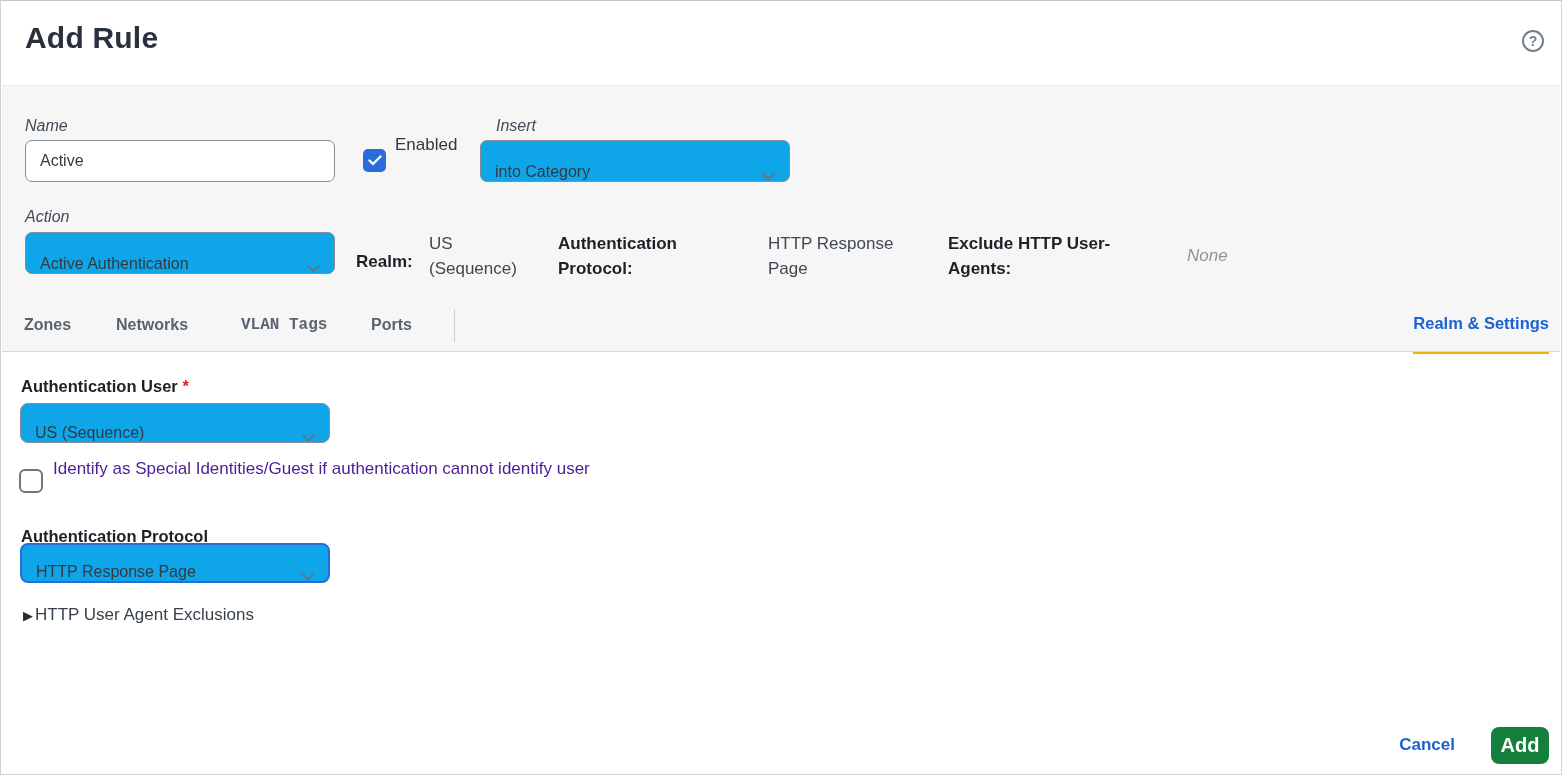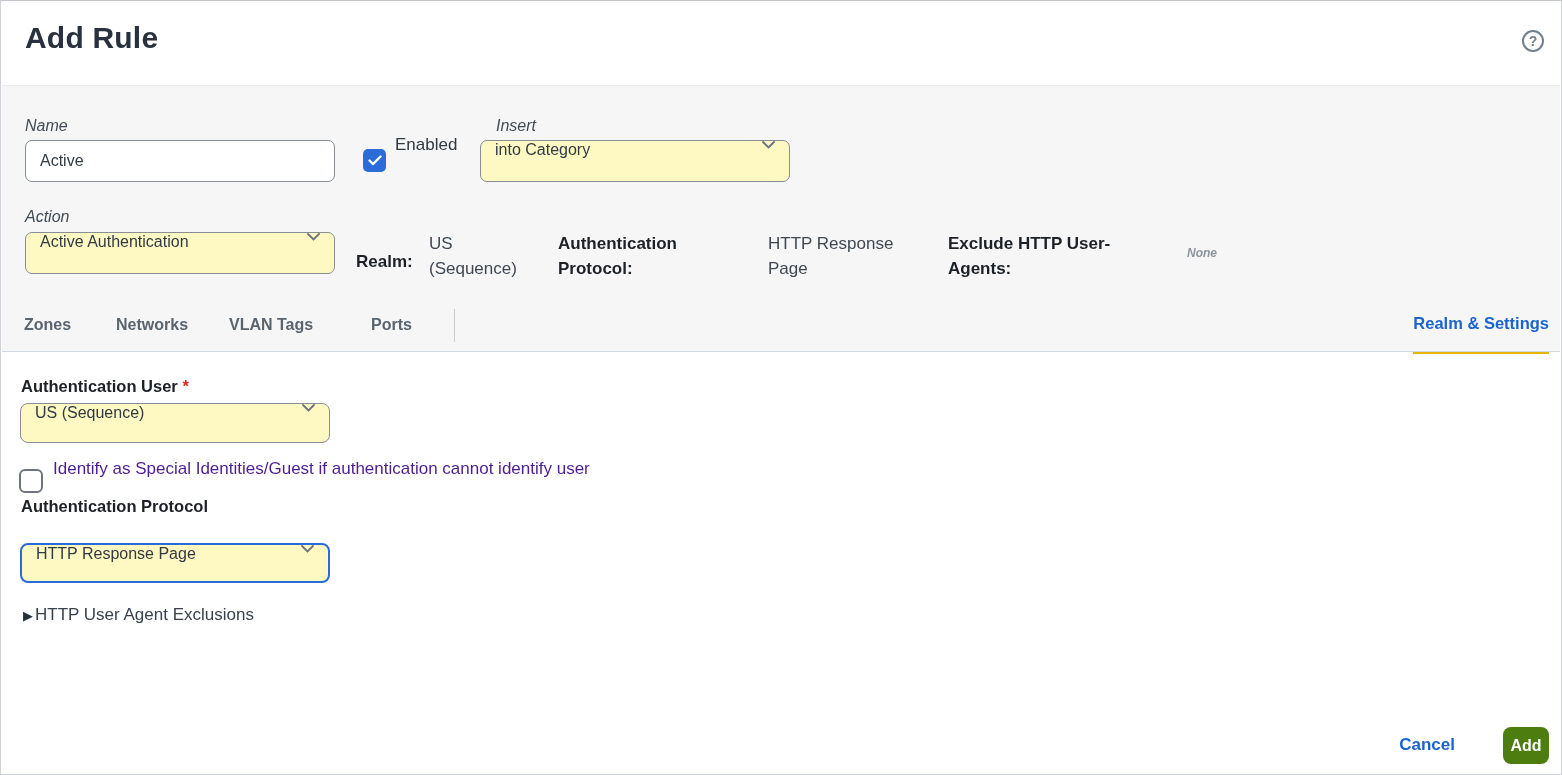--- a/index.html
+++ b/index.html
@@ -49,23 +49,23 @@
     background: #ffffff;
     border: 1px solid #878e95; border-radius: 7px;
     padding: 0 14px; font-size: 16px; color: #323a43;
     font-family: "Liberation Sans", sans-serif;
     outline: none;
   }
 
   .select {
     position: absolute;
     height: 42px; width: 310px;
-    background: #fef9c3;
+    background: #0ea5e9;
     border: 1px solid #878e95; border-radius: 7px;
-    display: flex; align-items: flex-start;
+    display: flex; align-items: flex-end;
     padding: 0 14px; font-size: 16px; color: #323a43;
     cursor: pointer;
   }
   .select .select-value { flex: 1; white-space: nowrap; overflow: hidden; }
   .select .chevron { flex: none; margin-left: 8px; display: flex; }
   .select.focused { border: 2px solid #2b6bd9; }
 
   
   .checkbox-checked {
     position: absolute;
@@ -79,21 +79,21 @@
     position: absolute;
     width: 24px; height: 24px; border-radius: 6px;
     background: #ffffff; border: 2px solid #6d767f;
     cursor: pointer;
   }
   .checkbox-label { position: absolute; font-size: 17px; color: #2f3942; }
 
   
   .sum-label { position: absolute; font-size: 17px; font-weight: 700; color: #1c2127; line-height: 25px; }
   .sum-value { position: absolute; font-size: 17px; color: #3f4852; line-height: 25px; }
-  .sum-none  { position: absolute; font-size: 12px; font-style: italic; color: #8d949c; font-weight: bold; }
+  .sum-none  { position: absolute; font-size: 17px; font-style: italic; color: #8d949c; }
 
   
   .tab {
     position: absolute; top: 315px;
     font-size: 16px; font-weight: 700; color: #59646e;
     cursor: pointer;
   }
   .tab-divider {
     position: absolute; top: 308px; left: 453px;
     width: 1px; height: 33px; background: #c9cdd2;
@@ -122,23 +122,23 @@
   .expander .exp-label { font-size: 17px; color: #39424c; }
 
   
   .cancel-link {
     position: absolute; right: 106px; top: 734px;
     font-size: 17px; font-weight: 700; color: #1b63cf;
     cursor: pointer;
   }
   .add-button {
     position: absolute; right: 12px; top: 726px;
-    width: 46px; height: 37px; border-radius: 8px;
-    background: #4d7c0f; color: #ffffff;
-    font-size: 16px; font-weight: 700;
+    width: 58px; height: 37px; border-radius: 8px;
+    background: #15803d; color: #ffffff;
+    font-size: 20px; font-weight: 700;
     display: flex; align-items: center; justify-content: center;
     border: none; cursor: pointer;
     font-family: "Liberation Sans", sans-serif;
   }
 </style>
 </head>
 <body>
 
 <div class="page">
 
@@ -183,42 +183,42 @@
   <div class="sum-value" style="left:428px; top:230px; width:104px;">US (Sequence)</div>
 
   <div class="sum-label" style="left:557px; top:230px; width:145px;">Authentication Protocol:</div>
   <div class="sum-value" style="left:767px; top:230px; width:145px;">HTTP Response Page</div>
 
   <div class="sum-label" style="left:947px; top:230px; width:185px;">Exclude HTTP User-Agents:</div>
   <div class="sum-none" style="left:1186px; top:245px;">None</div>
 
   <div class="tab" style="left:23px;">Zones</div>
   <div class="tab" style="left:115px;">Networks</div>
-  <div class="tab" style="left:228px;">VLAN Tags</div>
+  <div class="tab" style="left:240px;font-family:Liberation Mono, monospace;">VLAN Tags</div>
   <div class="tab" style="left:370px;">Ports</div>
   <div class="tab-divider"></div>
   <div class="tab-active">Realm &amp; Settings</div>
 
   <div class="content-label" style="left:20px; top:376px;">
     <span>Authentication User</span>
     <span class="required">*</span>
   </div>
   <div class="select" style="left:19px; top:402px; height:40px; border-radius:8px;">
     <span class="select-value">US (Sequence)</span>
     <span class="chevron">
       <svg width="13" height="8" viewBox="0 0 13 8">
           <path d="M1 1l5.5 5.5L12 1" stroke="#6b747d" stroke-width="1.8" fill="none" stroke-linecap="round"></path>
         </svg>
     </span>
   </div>
 
   <div class="checkbox-unchecked" style="left:18px; top:468px;"></div>
   <div class="checkbox-label" style="left:52px; top:458px; color:#4c1d95;">Identify as Special Identities/Guest if authentication cannot identify user</div>
 
-  <div class="content-label" style="left:20px; top:496px;">Authentication Protocol</div>
+  <div class="content-label" style="left:20px; top:526px;">Authentication Protocol</div>
   <div class="select focused" style="left:19px; top:542px; height:40px; border-radius:8px;">
     <span class="select-value">HTTP Response Page</span>
     <span class="chevron">
       <svg width="13" height="8" viewBox="0 0 13 8">
           <path d="M1 1l5.5 5.5L12 1" stroke="#6b747d" stroke-width="1.8" fill="none" stroke-linecap="round"></path>
         </svg>
     </span>
   </div>
 
   <div class="expander">

